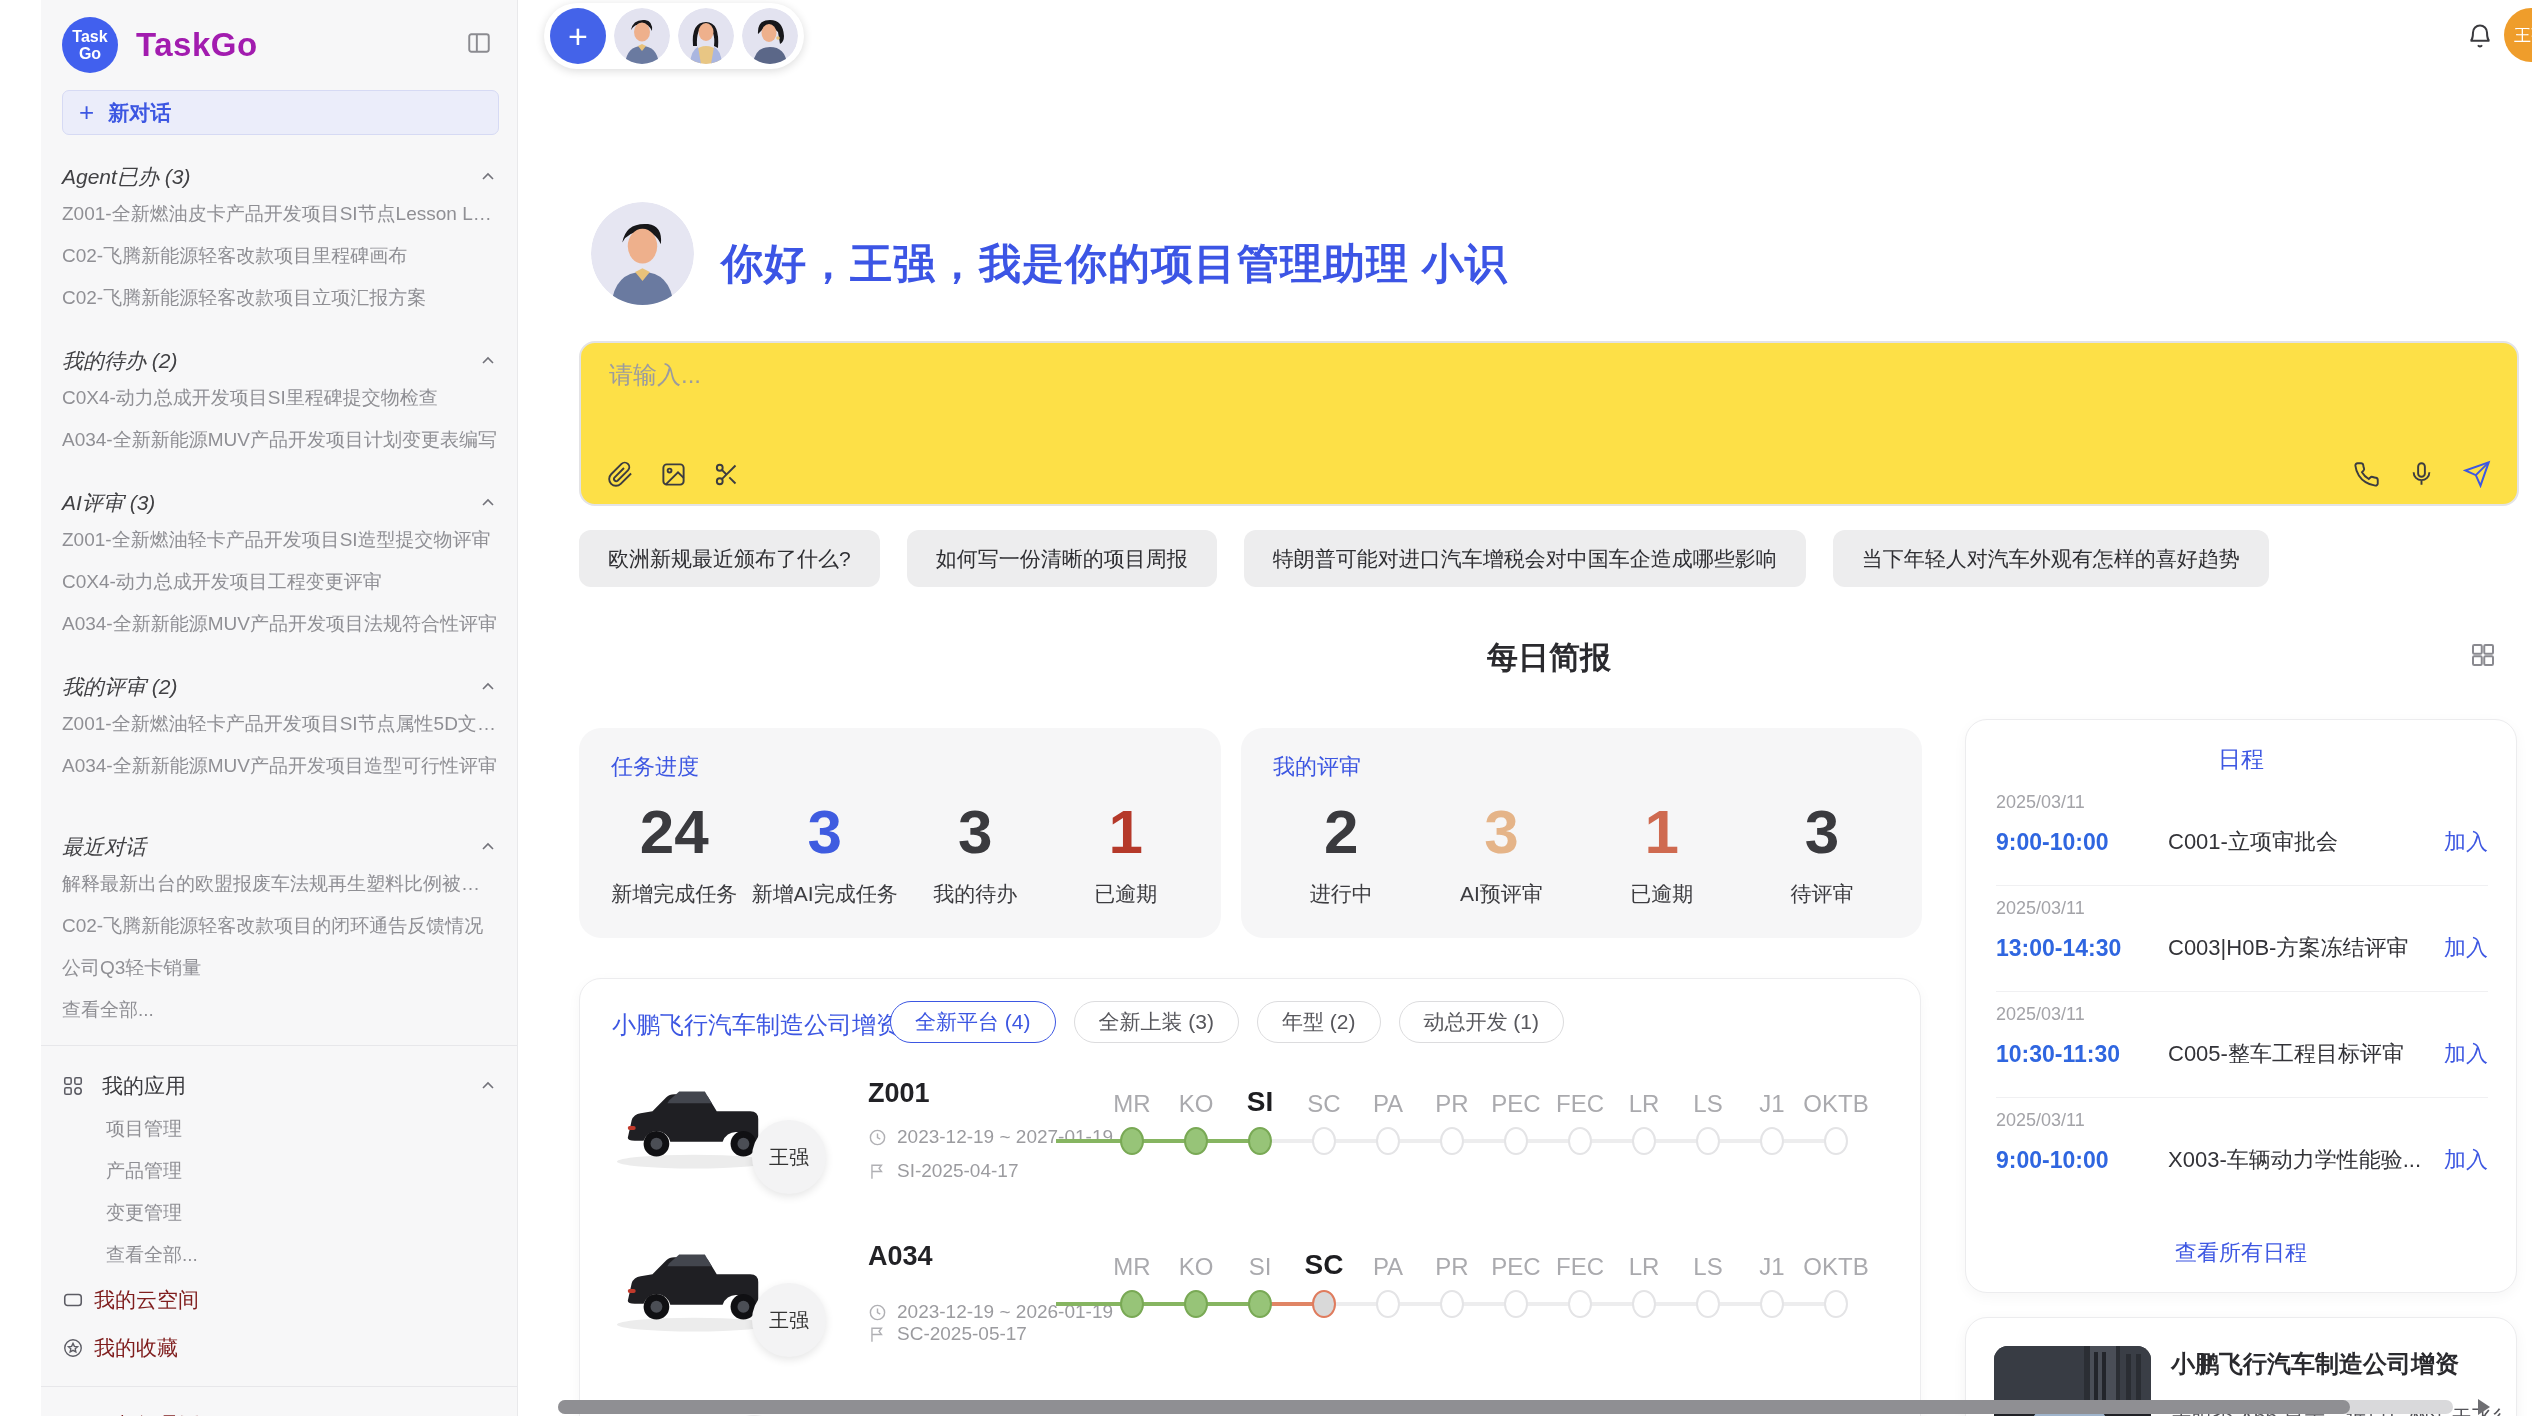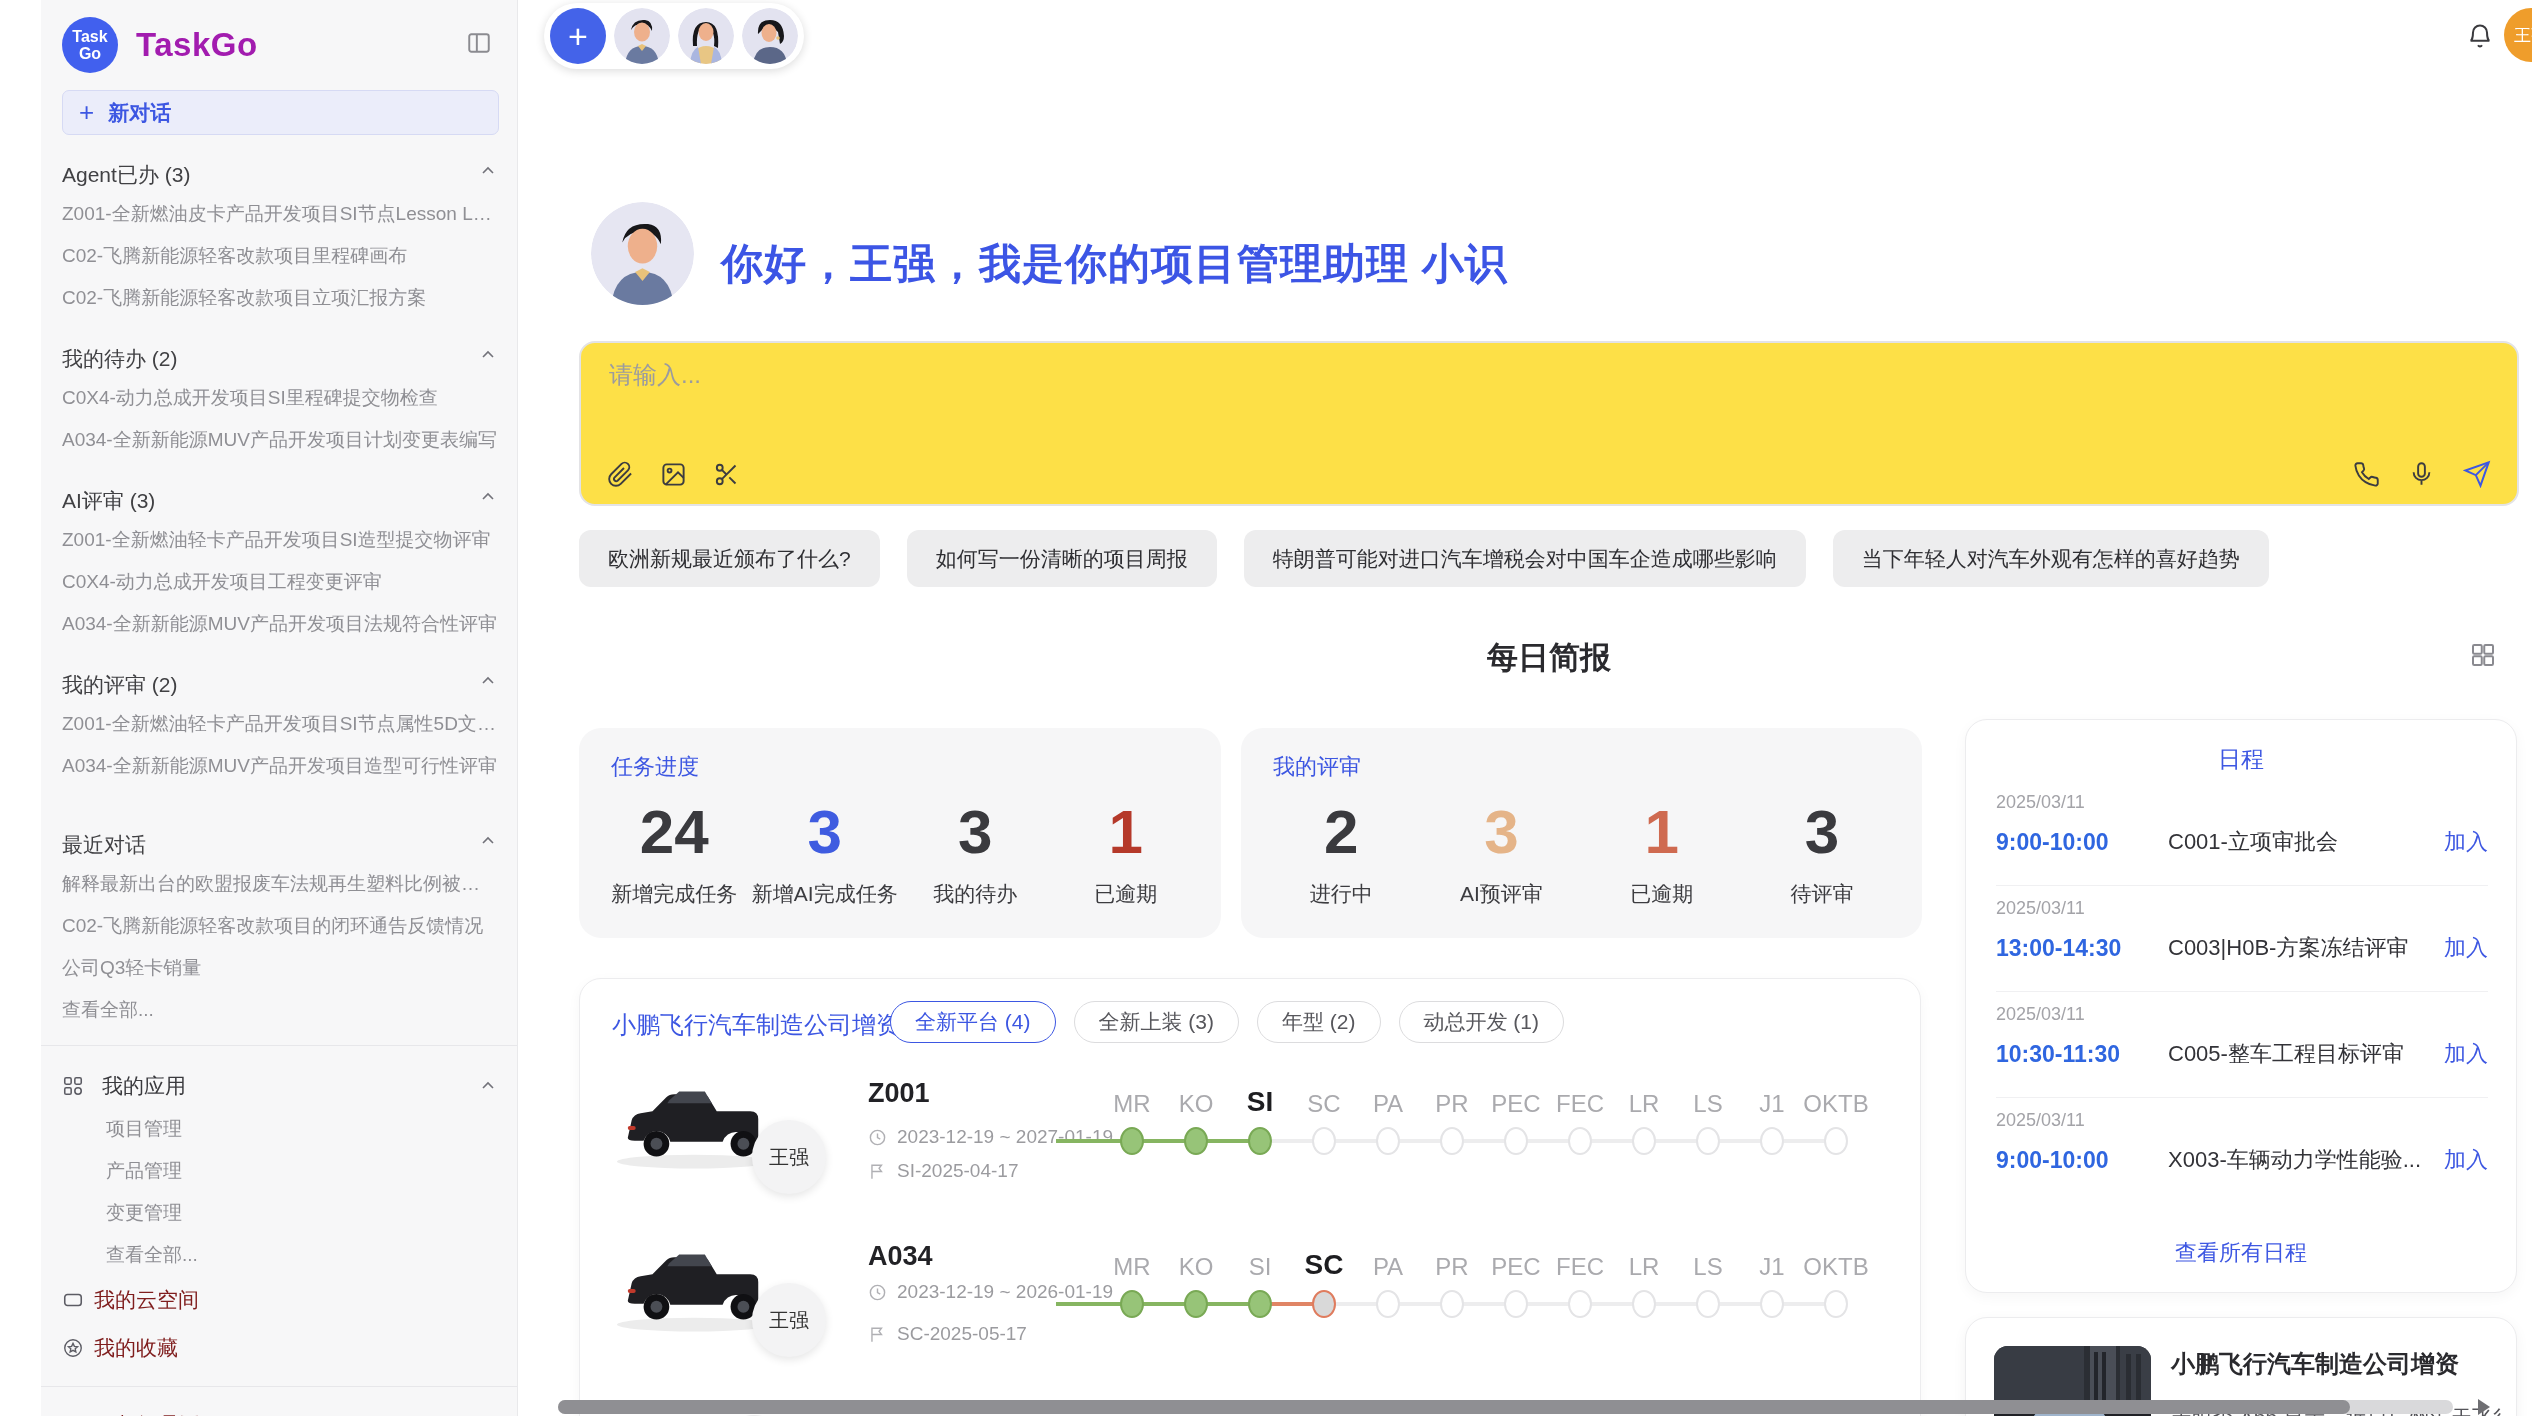--- a/index.html
+++ b/index.html
@@ -8,21 +8,21 @@
   .app { display:flex; width:2532px; height:1416px;margin-left:41px; }
 
   
   .sidebar { width:477px; height:1416px; background:#f7f7f8; border-right:1px solid #e9e9eb; padding:14px 19px 0 21px; overflow:hidden; flex:none; position:relative; }
   .logo-row { display:flex; align-items:center; position:relative; height:62px; }
   .logo-circle { width:56px; height:56px; border-radius:50%; background:#4160ee; color:#fff; display:flex; flex-direction:column; align-items:center; justify-content:center; font-size:16px; font-weight:700; line-height:17px; }
   .app-title { font-size:33px; font-weight:700; color:#a21caf; margin-left:18px; letter-spacing:.5px; }
   .collapse-icon { position:absolute; right:6px; top:16px; color:#8b8b90; }
   .new-chat { margin-top:14px; width:437px; height:45px; border:1px solid #d6daf4; background:#ebedfa; border-radius:7px; display:flex; align-items:center; padding-left:16px; cursor:pointer; font-size:21px; color:#3d57e2; font-weight:600; gap:14px; }
   .new-chat .plus { font-size:26px; font-weight:400; }
-  .sb-section-h { display:flex; align-items:flex-start; justify-content:space-between; margin-top:26px; height:32px; }
+  .sb-section-h { display:flex; align-items:center; justify-content:space-between; margin-top:26px; height:32px;font-style:italic; }
   .sb-section-h .t { font-size:21px; color:#414144; }
   .sb-section-h svg { color:#72727a; }
   .sb-item { height:42px; line-height:42px; font-size:19px; color:#8f8f94; white-space:nowrap; overflow:hidden; text-overflow:ellipsis; cursor:pointer; }
   .sb-divider { height:1px; background:#e7e7ea; margin:14px -19px 0 -21px; }
   .sb-app-h { display:flex; align-items:center; margin-top:18px; height:44px; gap:18px; color:#3a3a3e; }
   .sb-app-h .t { font-size:21px; flex:1; }
   .sb-app-h svg:first-child { color:#5c5c64; }
   .sb-sub { padding-left:44px; }
   .sb-tool { display:flex; align-items:center; gap:10px; height:48px; font-size:21px; color:#7f1d1d; cursor:pointer;font-family:Liberation Serif, serif; }
   .sb-tool svg { color:#5c5c64; }
@@ -508,21 +508,21 @@
           <path d="M18 62l4-18q2-6 9-7l12-2 14-14q3-3 8-3h28q5 0 7 4l8 13h34q8 0 8 8v19q0 5-5 5h-4a14 14 0 0 0-27-1H61a14 14 0 0 0-27-1h-9q-7 0-7-3z" fill="#1f1f23"></path>
           <path d="M60 24l10-9h26l7 12H58z" fill="#43464e"></path>
           <circle cx="47" cy="68" r="13" fill="#101013"></circle>
             <circle cx="47" cy="68" r="6" fill="#4b4e55"></circle>
           <circle cx="135" cy="68" r="13" fill="#101013"></circle>
             <circle cx="135" cy="68" r="6" fill="#4b4e55"></circle>
           <rect x="18" y="50" width="8" height="4" rx="2" fill="#c0392b"></rect>
         </svg>
         <div class="owner-badge">王强</div>
         <div class="p-code">A034</div>
-        <div class="p-meta" style="top:44px;">
+        <div class="p-meta" style="top:64px;">
           <svg width="19" height="19" viewBox="0 0 24 24" fill="none" stroke="currentColor" stroke-width="1.8">
               <circle cx="12" cy="12" r="9"></circle>
               <path d="M12 7v5l3.5 2"></path>
             </svg>
           <span>2023-12-19 ~ 2026-01-19</span>
         </div>
         <div class="p-meta" style="top:86px;">
           <svg width="19" height="19" viewBox="0 0 24 24" fill="none" stroke="currentColor" stroke-width="1.8">
               <path d="M5 3v18M5 4h12l-3 4 3 4H5"></path>
             </svg>

